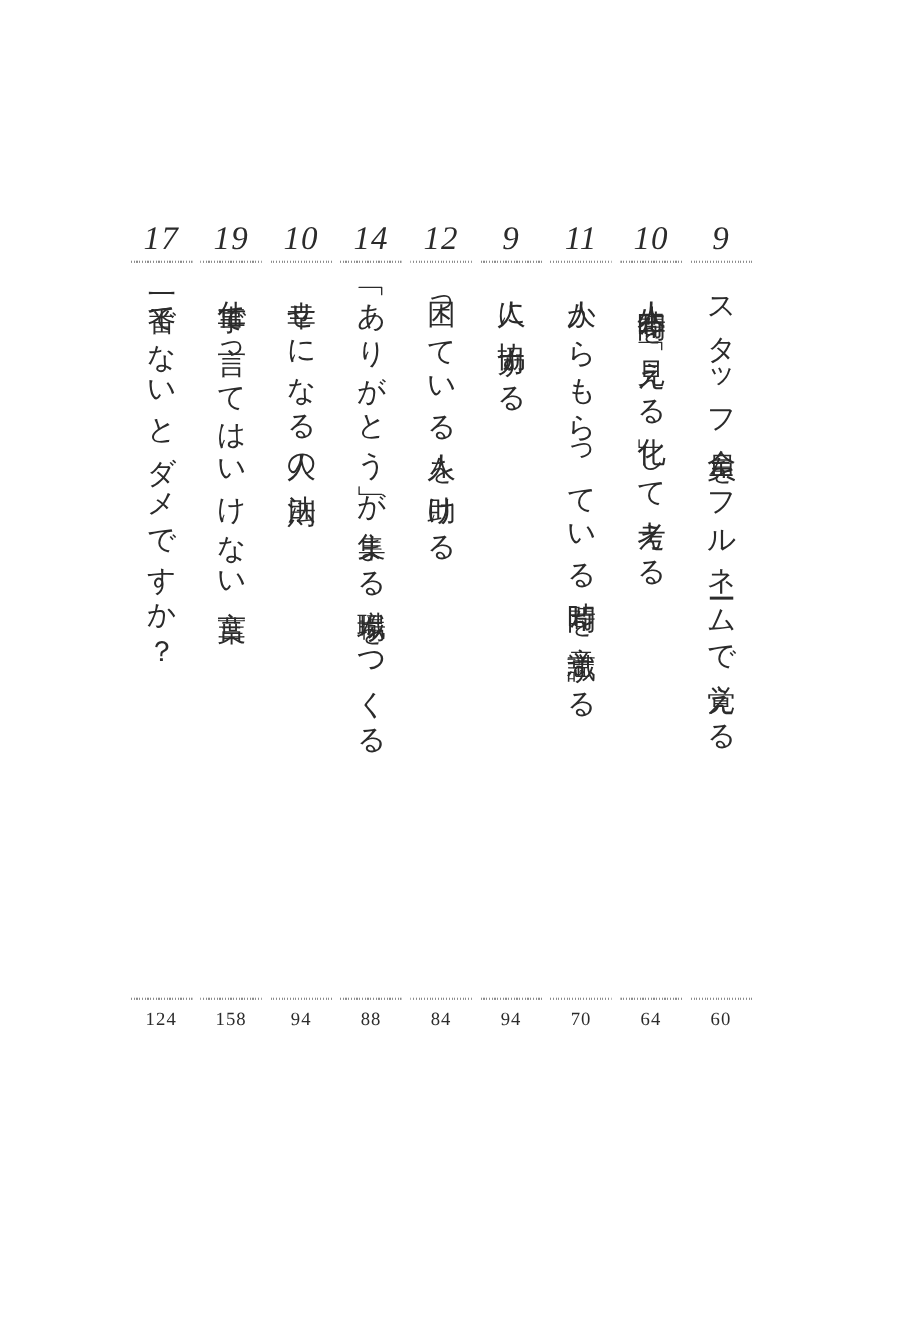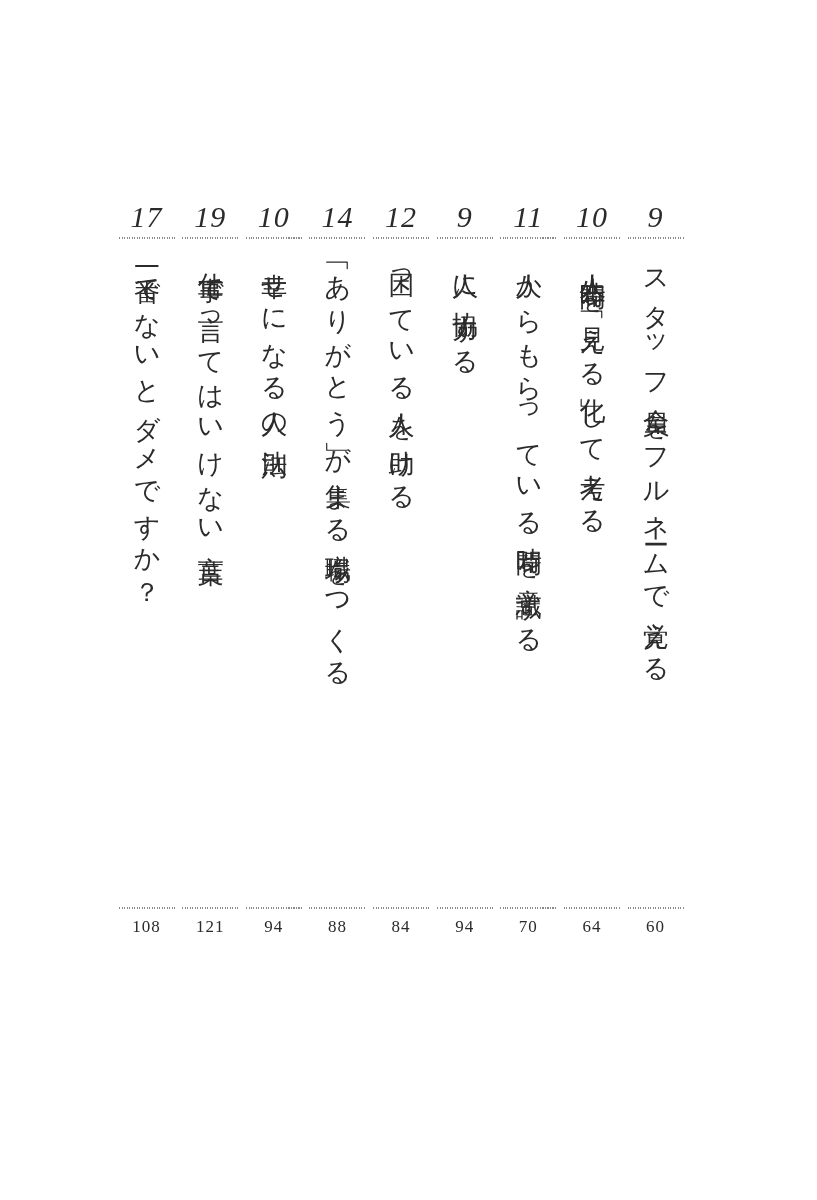--- a/index.html
+++ b/index.html
@@ -149,24 +149,24 @@
     <div class="dotted-rule bottom"></div>
     <div class="page-num">94</div>
   </div>
 
   <div class="toc-col">
     <div class="chapter-num">19</div>
     <div class="dotted-rule top"></div>
     <div class="chapter-title">仕事で言ってはいけない言葉</div>
     <div class="col-spacer"></div>
     <div class="dotted-rule bottom"></div>
-    <div class="page-num">121</div>
+    <div class="page-num">158</div>
   </div>
 
   <div class="toc-col">
     <div class="chapter-num">17</div>
     <div class="dotted-rule top"></div>
     <div class="chapter-title">一番でないとダメですか？</div>
     <div class="col-spacer"></div>
     <div class="dotted-rule bottom"></div>
-    <div class="page-num">108</div>
+    <div class="page-num">124</div>
   </div>
 </div>
 
 </body></html>

